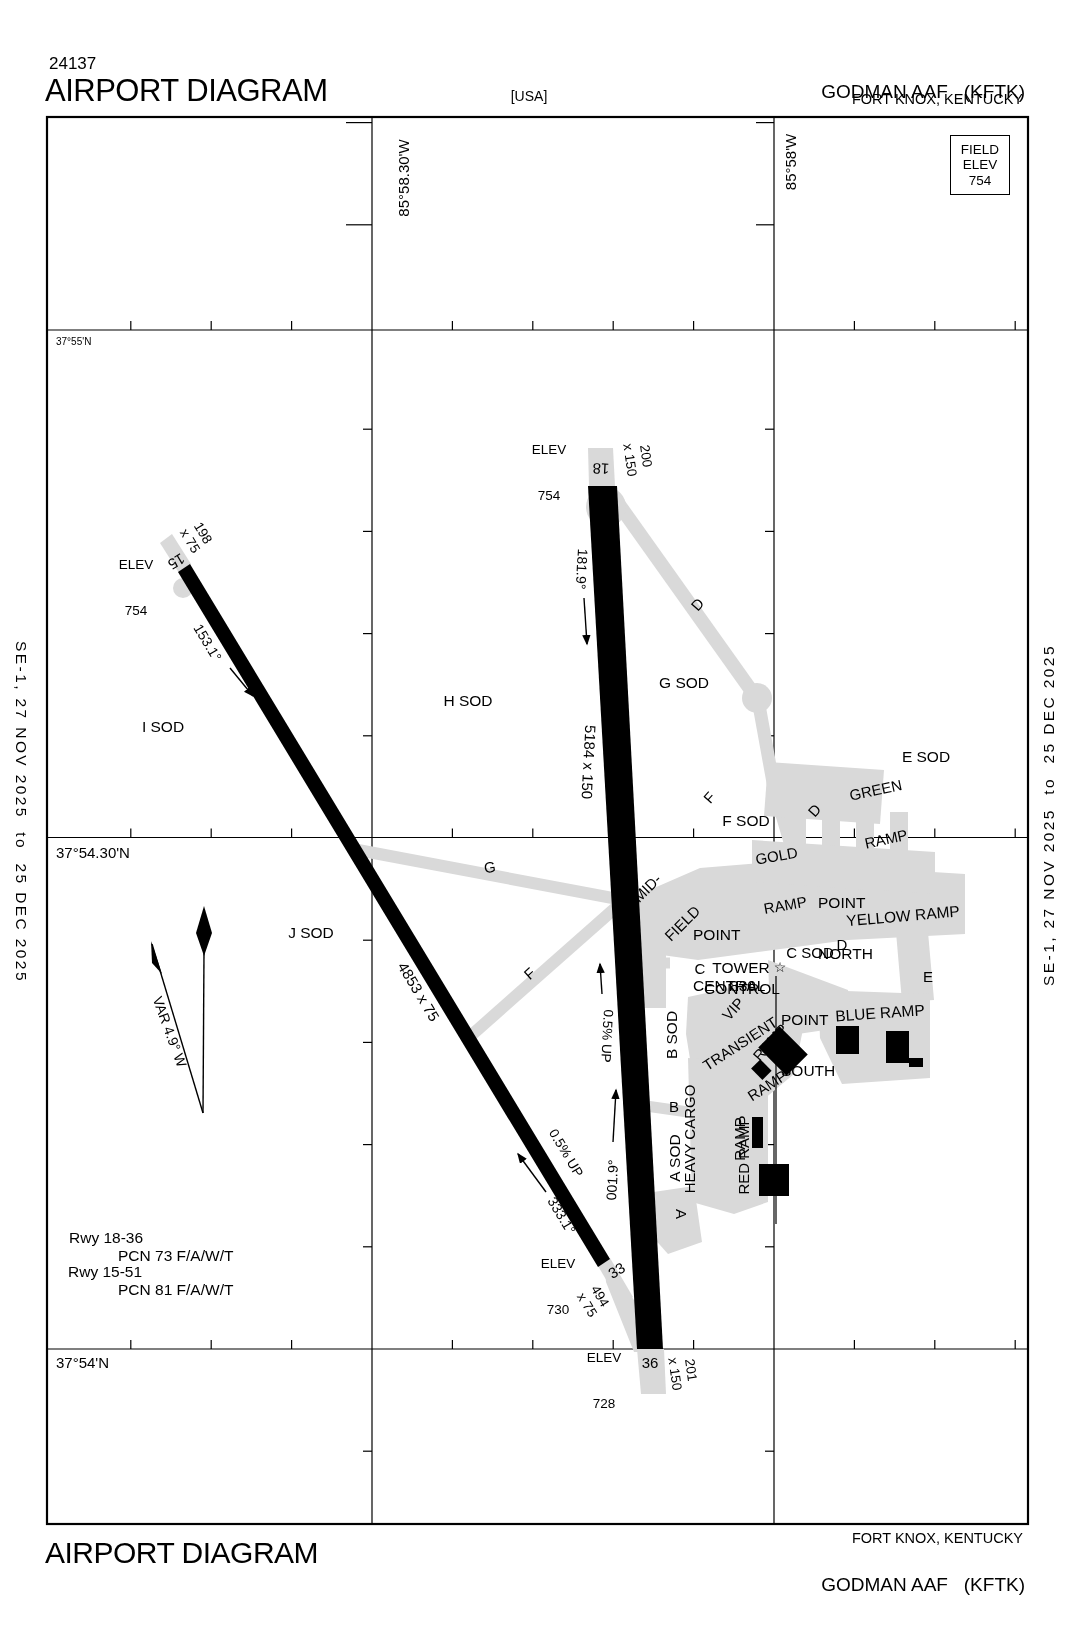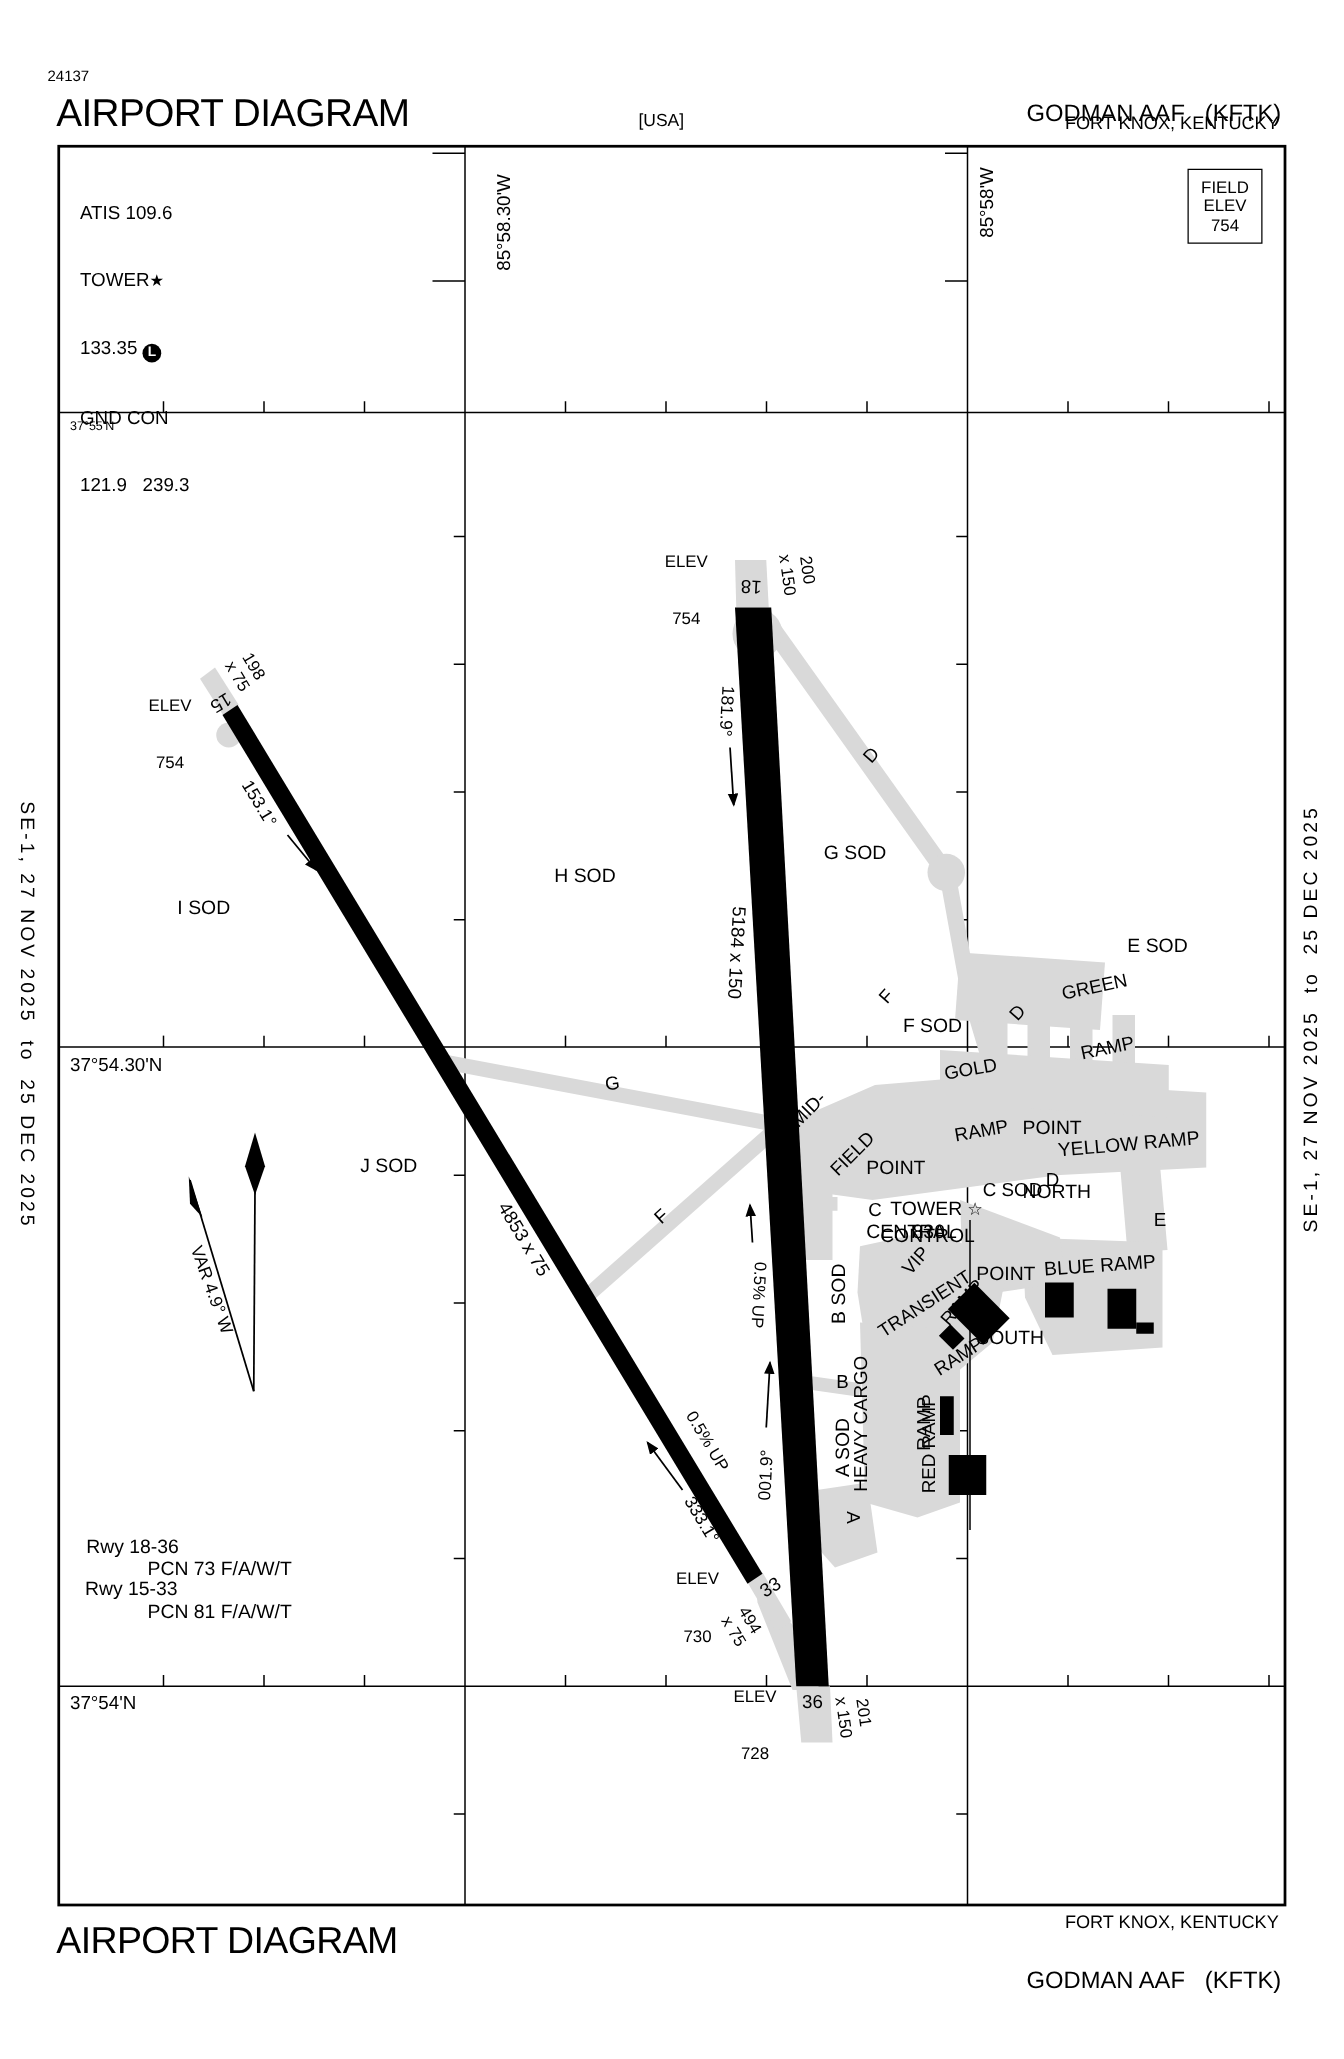--- a/index.html
+++ b/index.html
@@ -153,35 +153,28 @@
     </g>
 
     <g>
       <line x1="203" y1="1113" x2="204" y2="952" stroke="#000" stroke-width="1.4"></line>
       <polygon points="204,906 212,933 204,956 196,933" fill="#000"></polygon>
       <line x1="203" y1="1113" x2="152" y2="944" stroke="#000" stroke-width="1.4"></line>
       <polygon points="151,941 162,974 152,963" fill="#000"></polygon>
     </g>
   </svg>
 
-  <div class="la" style="left:38px;top:54px;font-size:12px;">24137</div>
+  <div class="la" style="left:49px;top:54px;font-size:17px;">24137</div>
   <div class="la hdr-title" style="left:45px;top:72px;">AIRPORT DIAGRAM</div>
   <div class="lb" style="left:529px;top:97px;font-size:14px;">[USA]</div>
   <div class="ra" style="right:50px;top:59px;font-size:19px;">
     <span>GODMAN AAF</span><span>&nbsp;&nbsp;&nbsp;</span><span>(KFTK)</span>
   </div>
   <div class="ra" style="right:52px;top:91px;font-size:14.5px;">FORT KNOX, KENTUCKY</div>
 
-  <div class="la" style="left:64px;top:126px;font-size:15px;line-height:18px;">
-    <div>ATIS 109.6</div>
-    <div><span>TOWER</span><span style="font-size:13px;">★</span></div>
-    <div><span>133.35</span> <span class="circle-l">L</span></div>
-    <div>GND CON</div>
-    <div>121.9   239.3</div>
-  </div>
 
   <div class="elevbox">
     <div>FIELD</div>
     <div>ELEV</div>
     <div>754</div>
   </div>
 
   <div class="la" style="left:56px;top:336px;font-size:10px;">37°55'N</div>
   <div class="la" style="left:56px;top:844px;font-size:15px;">37°54.30'N</div>
   <div class="la" style="left:56px;top:1354px;font-size:15px;">37°54'N</div>
@@ -293,21 +286,21 @@
 
   <div class="lb" style="left:742px;top:989px;font-size:15.5px;">CONTROL</div>
   <div class="lb" style="left:741px;top:968px;font-size:15.5px;">TOWER</div>
   <div class="lb" style="left:780px;top:968px;font-size:14px;">☆</div>
   <div class="lb" style="left:743px;top:986px;font-size:15.5px;">830</div>
 
   <div class="lb" style="left:169px;top:1032px;font-size:14px;transform:translate(-50%,-50%) rotate(70deg);">VAR 4.9° W</div>
 
   <div class="la" style="left:69px;top:1229px;font-size:15.5px;">Rwy 18-36</div>
   <div class="la" style="left:118px;top:1247px;font-size:15.5px;">PCN 73 F/A/W/T</div>
-  <div class="la" style="left:68px;top:1263px;font-size:15.5px;">Rwy 15-33</div>
+  <div class="la" style="left:68px;top:1263px;font-size:15.5px;">Rwy 15-51</div>
   <div class="la" style="left:118px;top:1281px;font-size:15.5px;">PCN 81 F/A/W/T</div>
 
   <div class="la ftr-title" style="left:45px;top:1535px;">AIRPORT DIAGRAM</div>
   <div class="ra" style="right:52px;top:1530px;font-size:14.5px;">FORT KNOX, KENTUCKY</div>
   <div class="ra" style="right:50px;top:1552px;font-size:19px;">
     <span>GODMAN AAF</span><span>&nbsp;&nbsp;&nbsp;</span><span>(KFTK)</span>
   </div>
 
 </div>
 

